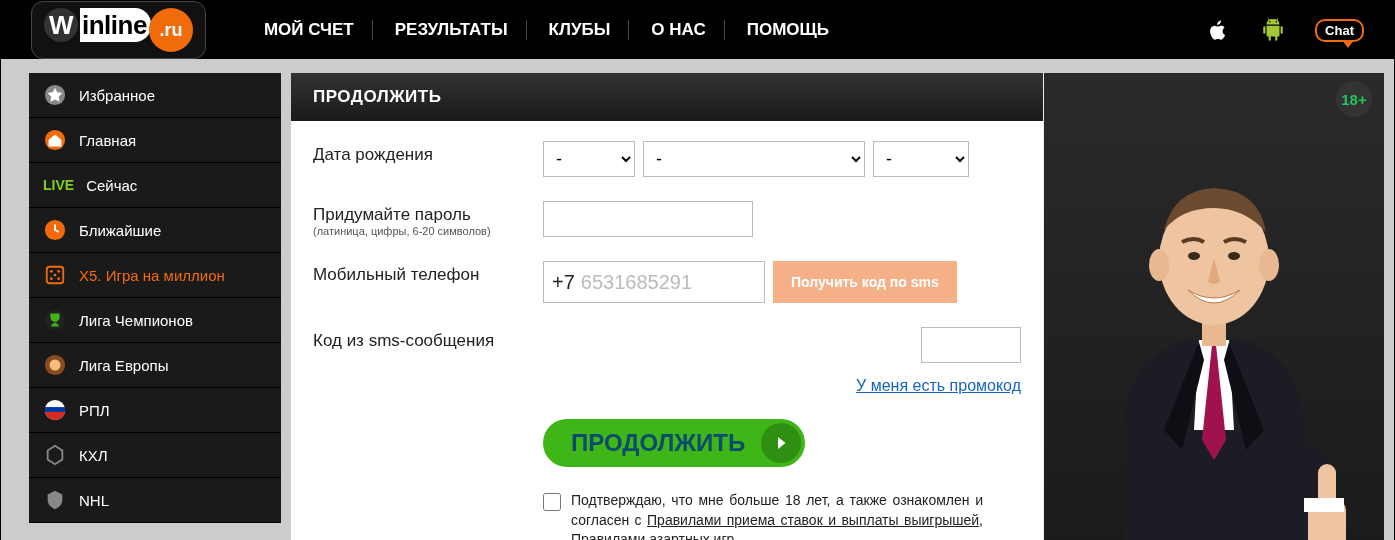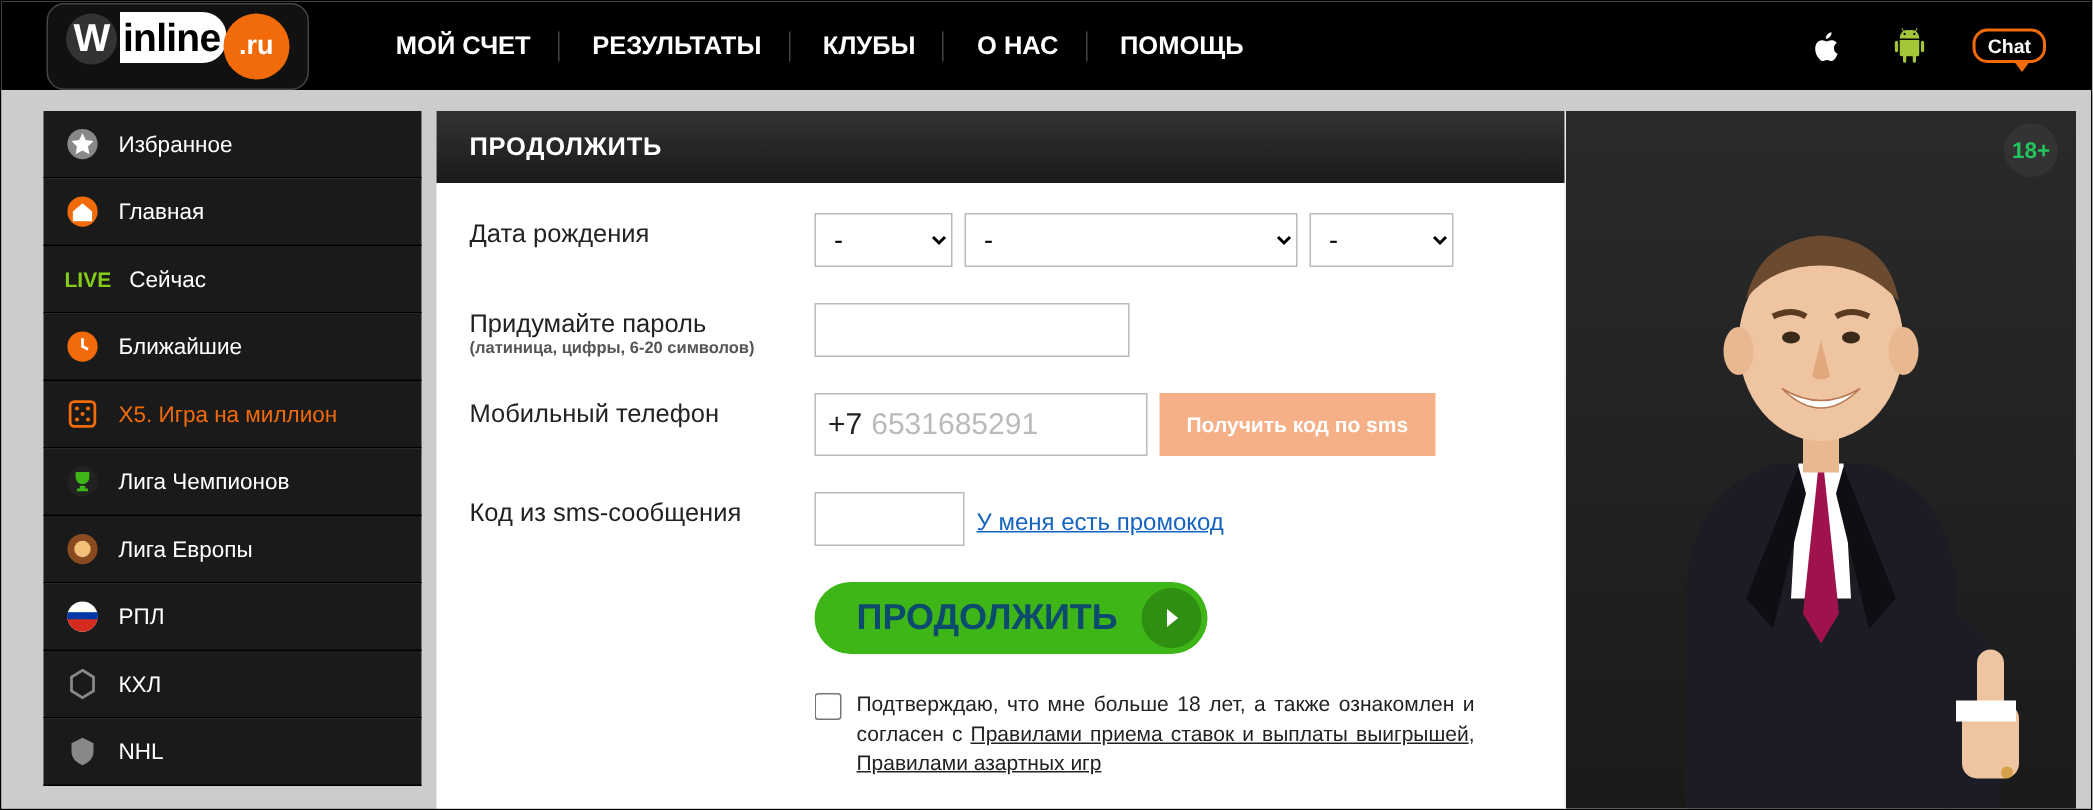--- a/index.html
+++ b/index.html
@@ -121,21 +121,21 @@
   color:#22c55e;
   border-radius:50%;
   width:36px;height:36px;
   display:flex;align-items:center;justify-content:center;
   font-weight:bold;
   font-size:15px;
 }
 .form-rows { padding: 20px 22px; }
 .frow { display: flex; align-items: flex-start; margin-bottom: 24px; }
 .flabel { width: 230px; font-size: 17px; color:#222; padding-top:4px; }
-.flabel .hint { font-size: 11px; color:#555; display:block;font-weight:bold; }
+.flabel .hint { font-size: 11px; color:#555; display:block; }
 .fctrl { flex:1; display:flex; gap:8px; align-items:center; flex-wrap:wrap; }
 select.sel {
   height: 36px; border:1px solid #bbb; font-size:18px; padding:0 8px;
   background:#fff;
 }
 .sel.day{width:92px;} .sel.month{width:222px;} .sel.year{width:96px;}
 input.txt {
   height:36px; border:1px solid #bbb; font-size:17px; padding:0 10px; width:210px;
 }
 .phone-wrap { display:flex; align-items:center; border:1px solid #bbb; height:42px; width:222px; padding:0 8px; }
@@ -332,21 +332,21 @@
             <div class="fctrl">
               <div class="phone-wrap">
                 <span class="phone-prefix">+7</span>
                 <span class="phone-ph">6531685291</span>
               </div>
               <button class="btn-sms">Получить код по sms</button>
             </div>
           </div>
           <div class="frow">
             <div class="flabel">Код из sms-сообщения</div>
-            <div class="fctrl" style="flex-direction:row; align-items:center;">
+            <div class="fctrl" style="flex-direction:column; align-items:flex-end;margin-left:17px;">
               <input type="text" class="txt sms" style="">
               <a class="promo-link">У меня есть промокод</a>
             </div>
           </div>
           <div class="frow">
             <div class="flabel"></div>
             <div class="fctrl">
               <button class="continue-btn">
                 <span>ПРОДОЛЖИТЬ</span>
                 <span class="continue-circle">

